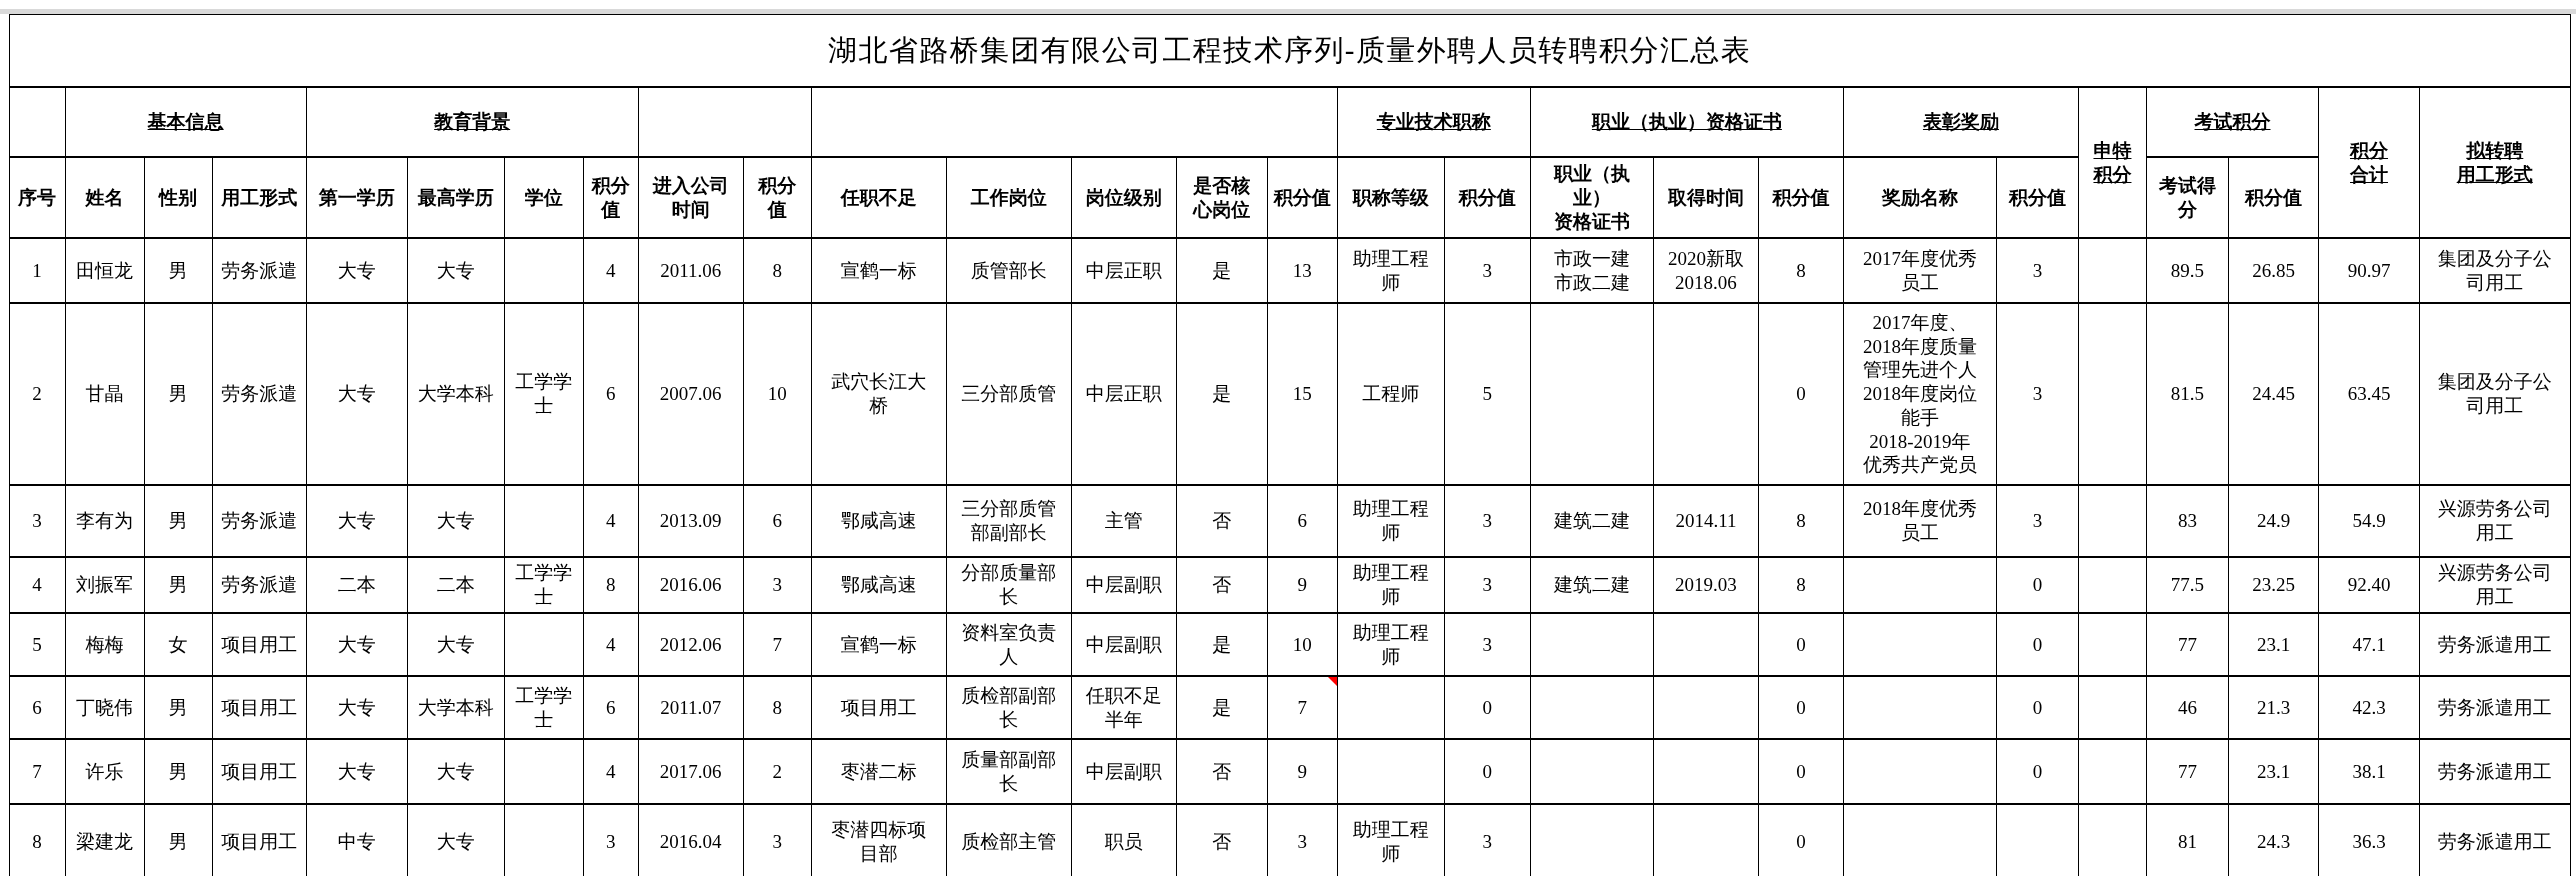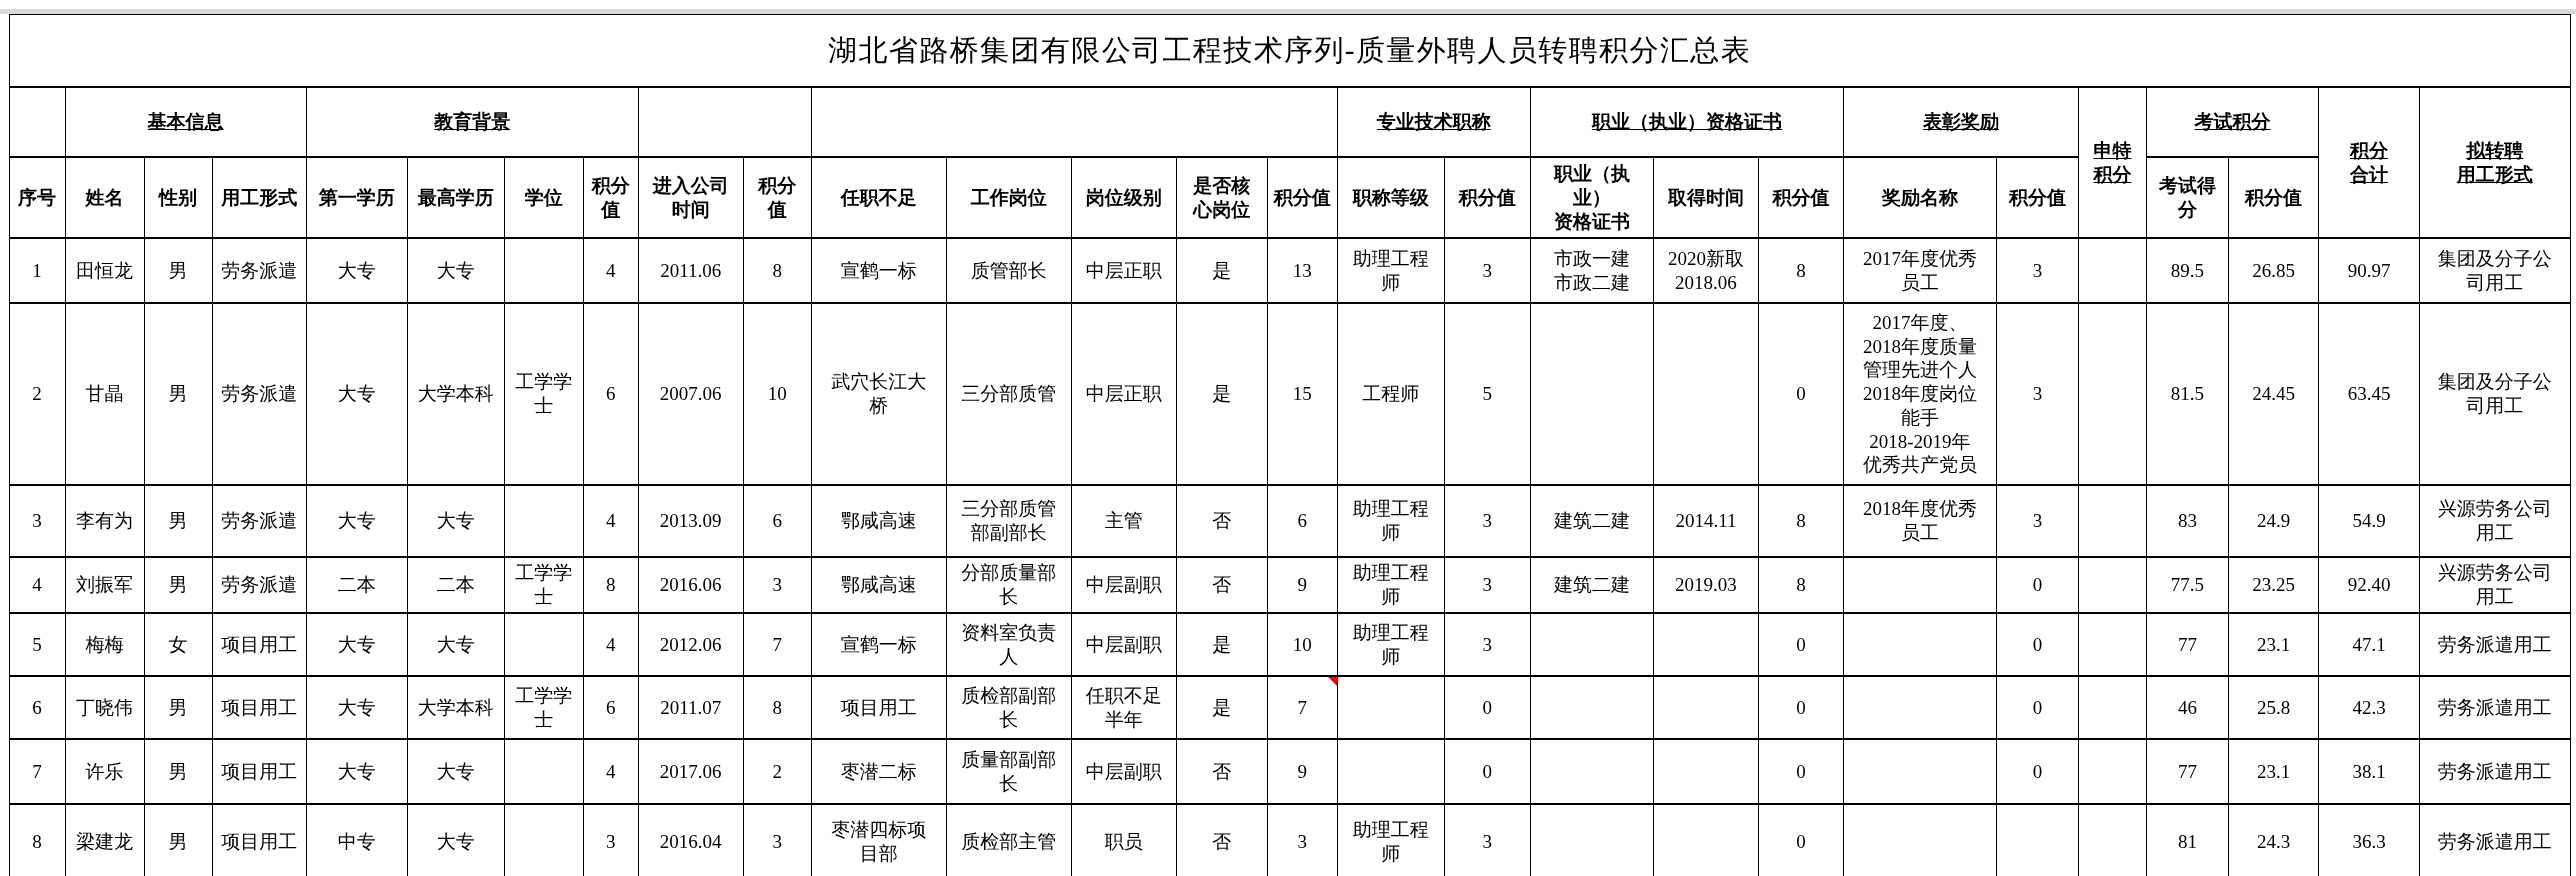--- a/index.html
+++ b/index.html
@@ -313,21 +313,21 @@
         <td>7<span class="comment-marker"></span></td>
         <td></td>
         <td>0</td>
         <td></td>
         <td></td>
         <td>0</td>
         <td></td>
         <td>0</td>
         <td></td>
         <td>46</td>
-        <td>25.8</td>
+        <td>21.3</td>
         <td>42.3</td>
         <td>劳务派遣用工</td>
       </tr>
       <tr style="height: 65px;">
         <td>7</td>
         <td>许乐</td>
         <td>男</td>
         <td>项目用工</td>
         <td>大专</td>
         <td>大专</td>

